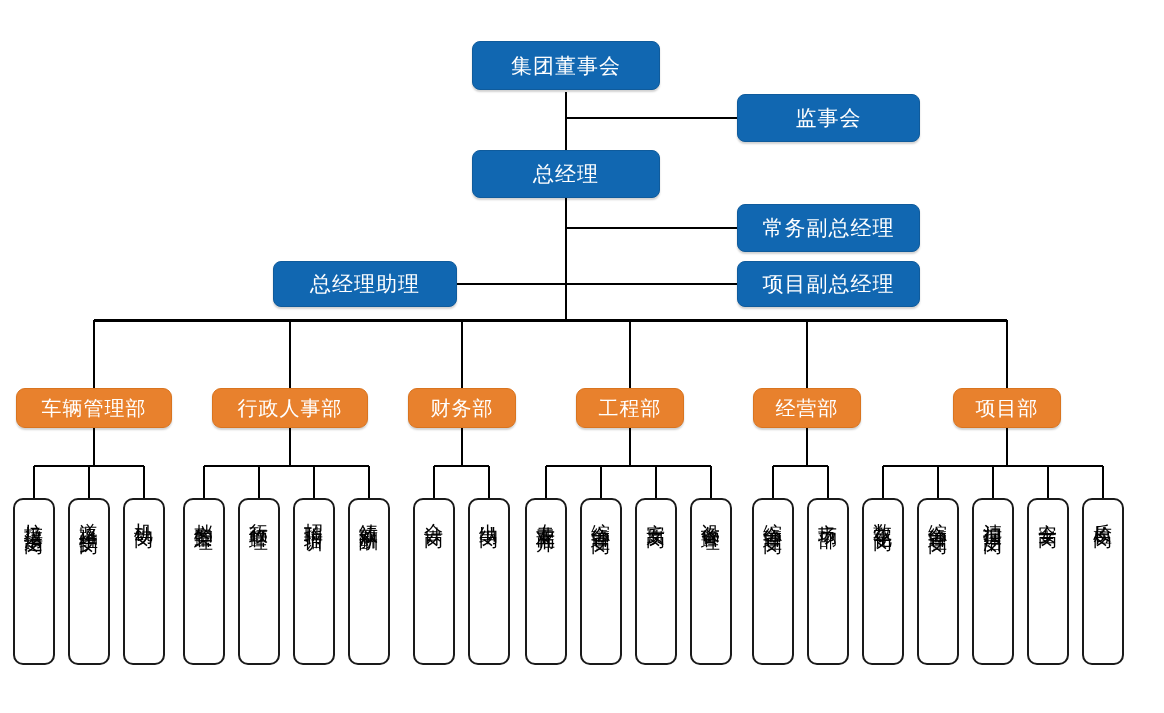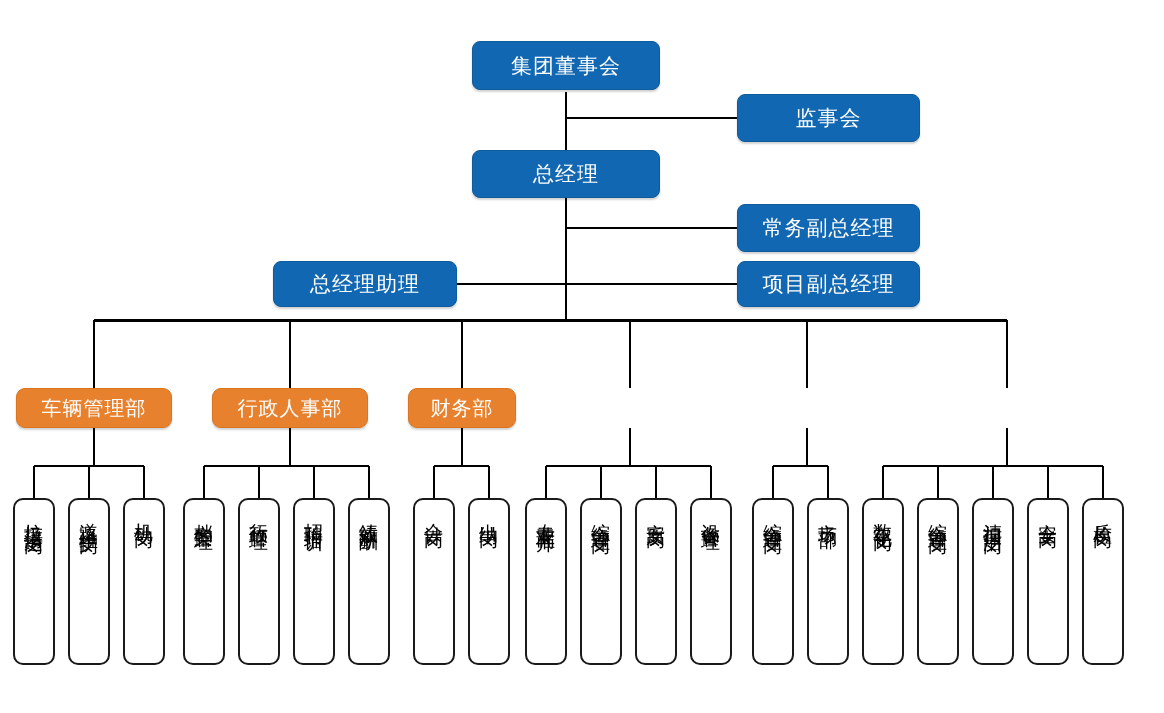--- a/index.html
+++ b/index.html
@@ -129,50 +129,53 @@
     <div class="conn h" style="left: 434px; top: 465px; width: 55px;"></div>
     <div class="conn v" style="left: 433px; top: 466px; height: 32px;"></div>
     <div class="node leaf" style="left: 413px; top: 498px; width: 42px; height: 167px;">
       <span class="leaf-text">会计岗</span>
     </div>
     <div class="conn v" style="left: 488px; top: 466px; height: 32px;"></div>
     <div class="node leaf" style="left: 468px; top: 498px; width: 42px; height: 167px;">
       <span class="leaf-text">出纳岗</span>
     </div>
     <div class="conn v" style="left: 629px; top: 320px; height: 68px;"></div>
+    <div class="node orange" style="left: 576px; top: 388px; width: 108px; height: 40px;">工程部</div>
     <div class="conn v" style="left: 629px; top: 428px; height: 38px;"></div>
     <div class="conn h" style="left: 546px; top: 465px; width: 165px;"></div>
     <div class="conn v" style="left: 545px; top: 466px; height: 32px;"></div>
     <div class="node leaf" style="left: 525px; top: 498px; width: 42px; height: 167px;">
       <span class="leaf-text">专业工程师</span>
     </div>
     <div class="conn v" style="left: 600px; top: 466px; height: 32px;"></div>
     <div class="node leaf" style="left: 580px; top: 498px; width: 42px; height: 167px;">
       <span class="leaf-text">综合管理岗</span>
     </div>
     <div class="conn v" style="left: 655px; top: 466px; height: 32px;"></div>
     <div class="node leaf" style="left: 635px; top: 498px; width: 42px; height: 167px;">
       <span class="leaf-text">安质岗</span>
     </div>
     <div class="conn v" style="left: 710px; top: 466px; height: 32px;"></div>
     <div class="node leaf" style="left: 690px; top: 498px; width: 42px; height: 167px;">
       <span class="leaf-text">设备管理</span>
     </div>
     <div class="conn v" style="left: 806px; top: 320px; height: 68px;"></div>
+    <div class="node orange" style="left: 753px; top: 388px; width: 108px; height: 40px;">经营部</div>
     <div class="conn v" style="left: 806px; top: 428px; height: 38px;"></div>
     <div class="conn h" style="left: 773px; top: 465px; width: 55px;"></div>
     <div class="conn v" style="left: 772px; top: 466px; height: 32px;"></div>
     <div class="node leaf" style="left: 752px; top: 498px; width: 42px; height: 167px;">
       <span class="leaf-text">综合管理岗</span>
     </div>
     <div class="conn v" style="left: 827px; top: 466px; height: 32px;"></div>
     <div class="node leaf" style="left: 807px; top: 498px; width: 42px; height: 167px;">
       <span class="leaf-text">市场部</span>
     </div>
     <div class="conn v" style="left: 1006px; top: 320px; height: 68px;"></div>
+    <div class="node orange" style="left: 953px; top: 388px; width: 108px; height: 40px;">项目部</div>
     <div class="conn v" style="left: 1006px; top: 428px; height: 38px;"></div>
     <div class="conn h" style="left: 883px; top: 465px; width: 220px;"></div>
     <div class="conn v" style="left: 882px; top: 466px; height: 32px;"></div>
     <div class="node leaf" style="left: 862px; top: 498px; width: 42px; height: 167px;">
       <span class="leaf-text">数字化岗</span>
     </div>
     <div class="conn v" style="left: 937px; top: 466px; height: 32px;"></div>
     <div class="node leaf" style="left: 917px; top: 498px; width: 42px; height: 167px;">
       <span class="leaf-text">综合管理岗</span>
     </div>

